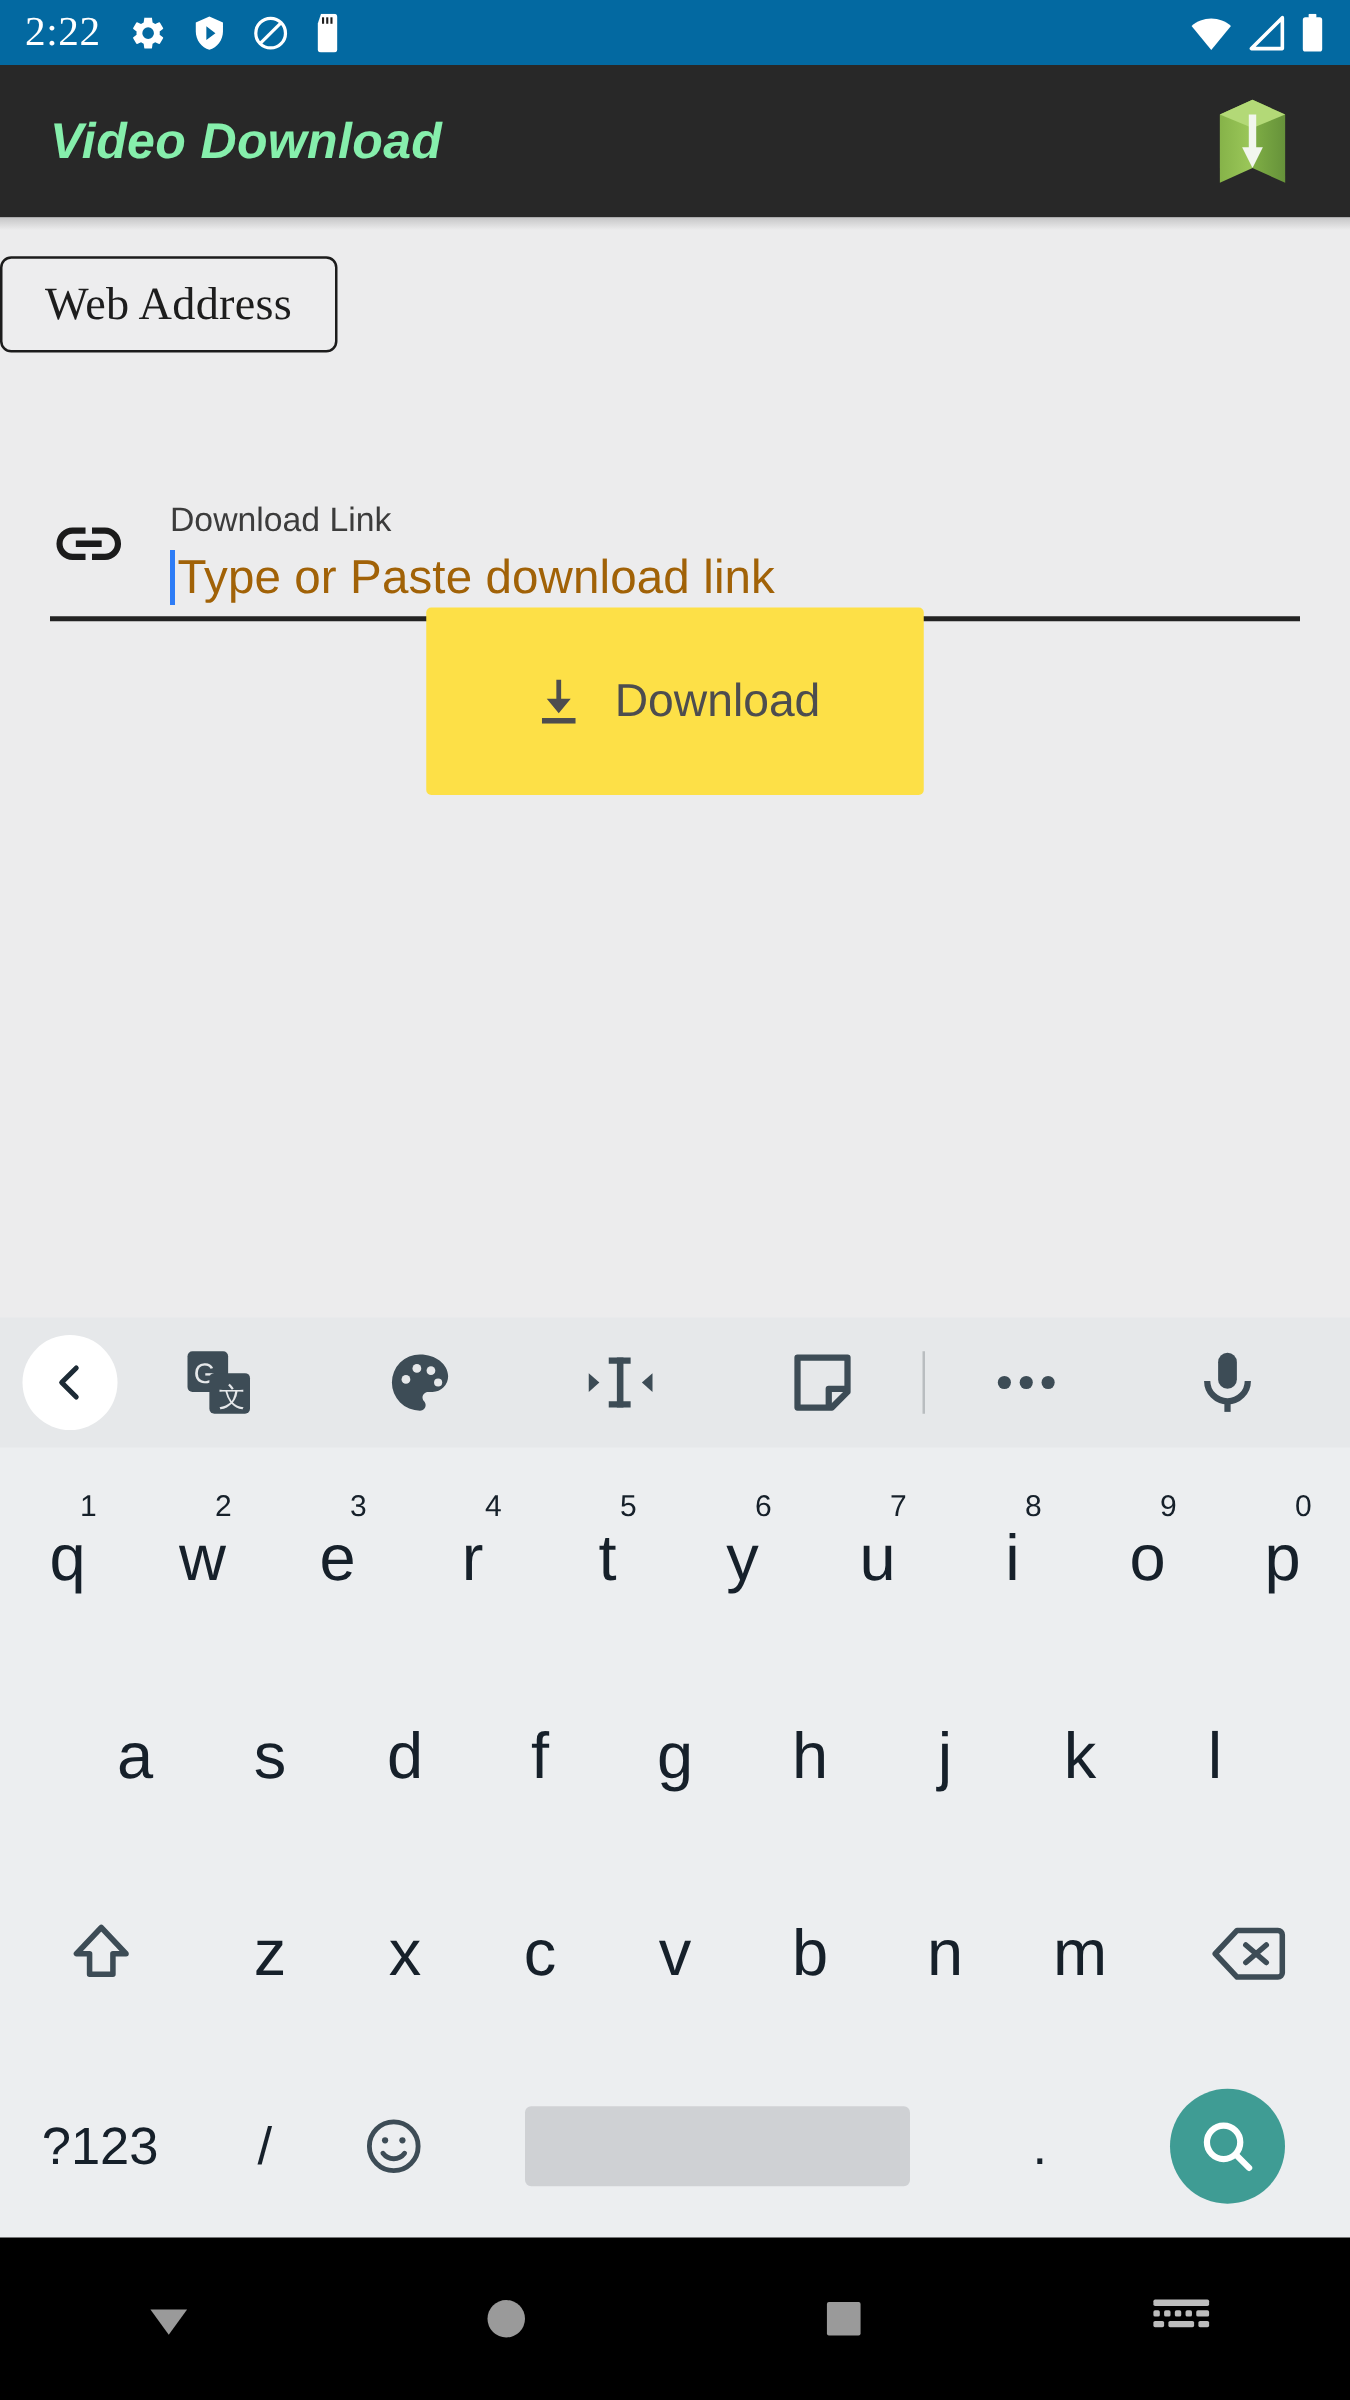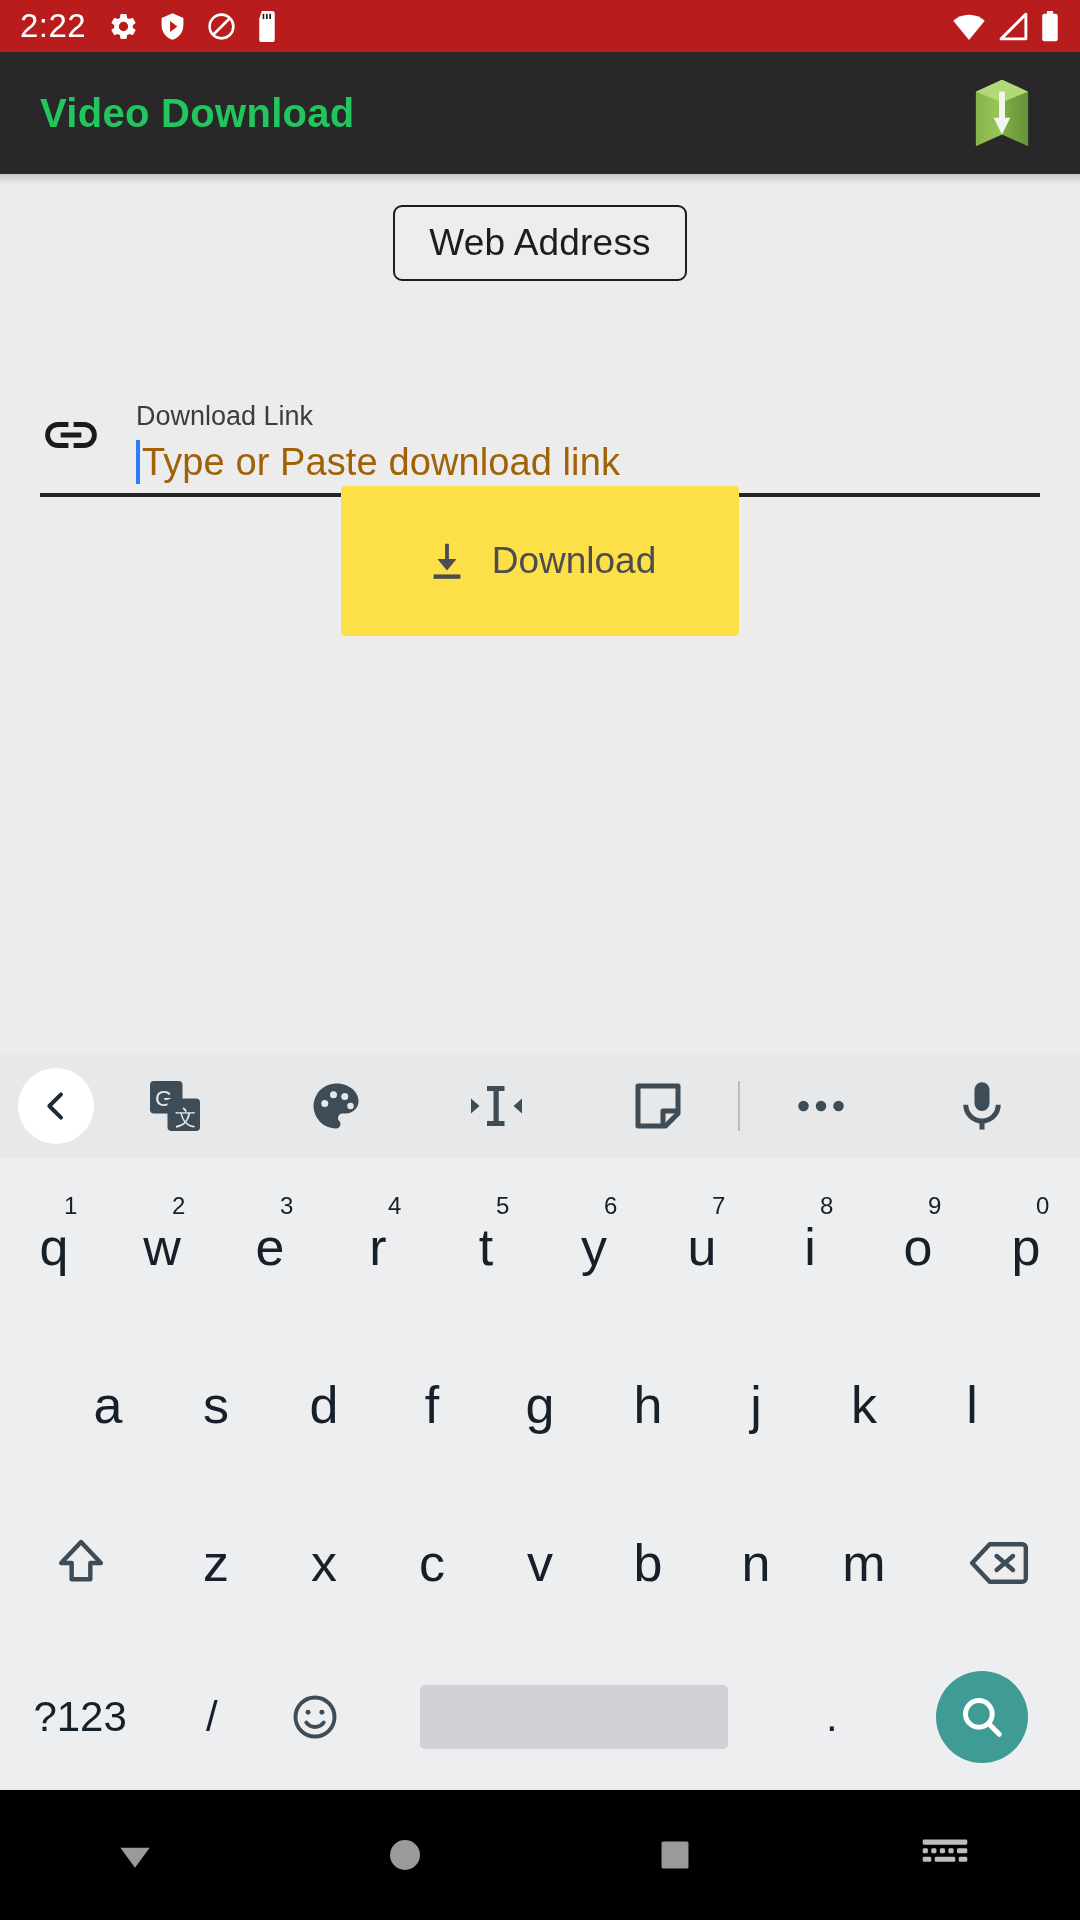--- a/index.html
+++ b/index.html
@@ -6,44 +6,44 @@
   html,body { width:1080px; height:1920px; overflow:hidden; }
   body {
     font-family:"Liberation Sans", sans-serif;
     background:#ececed;
   }
   .screen { position:relative; width:1080px; height:1920px; background:#ececed; }
 
   
   .statusbar {
     position:absolute; top:0; left:0; width:1080px; height:52px;
-    background:#b91c1c; display:flex; align-items:center;
-    padding:0 20px; color:#ffffff;
+    background:#0369a1; display:flex; align-items:center;
+    padding:0 20px; color:#ffffff;font-family:Liberation Serif, serif;
   }
   .status-time { font-size:33px; letter-spacing:0.5px; font-weight:400; }
   .status-left-icons { display:flex; align-items:center; gap:19px; margin-left:22px; }
   .status-right-icons { margin-left:auto; display:flex; align-items:center; gap:10px; }
   .sicon { display:block; }
 
   
   .appbar {
     position:absolute; top:52px; left:0; width:1080px; height:122px;
     background:#282828; display:flex; align-items:center; padding:0 40px;
   }
-  .appbar-title { color:#22c55e; font-size:40px; font-weight:700; letter-spacing:0.3px; }
+  .appbar-title { color:#86efac; font-size:40px; font-weight:700; letter-spacing:0.3px;font-style:italic; }
   .appbar-logo { margin-left:auto; width:76px; height:76px; display:block; }
 
   
   .content { position:absolute; top:174px; left:0; width:1080px; height:880px; background:#ececed; }
   .content-shadow {
     position:absolute; top:0; left:0; width:1080px; height:10px;
     background:linear-gradient(to bottom, rgba(0,0,0,0.16), rgba(0,0,0,0));
   }
 
-  .webaddr-wrap { width:100%; display:flex; justify-content:center; margin-top:31px; }
+  .webaddr-wrap { width:100%; display:flex; justify-content:flex-start; margin-top:31px;font-family:Liberation Serif, serif; }
   .webaddr-btn {
     border:2px solid #1c1c1c; border-radius:9px;
     padding:15px 34px; background:#ededee;
     font-size:37px; color:#1d1d1d; letter-spacing:0.2px;
   }
 
   .field-row {
     position:absolute; top:226px; left:40px; width:1000px;
   }
   .field-inner { display:flex; align-items:center; }

